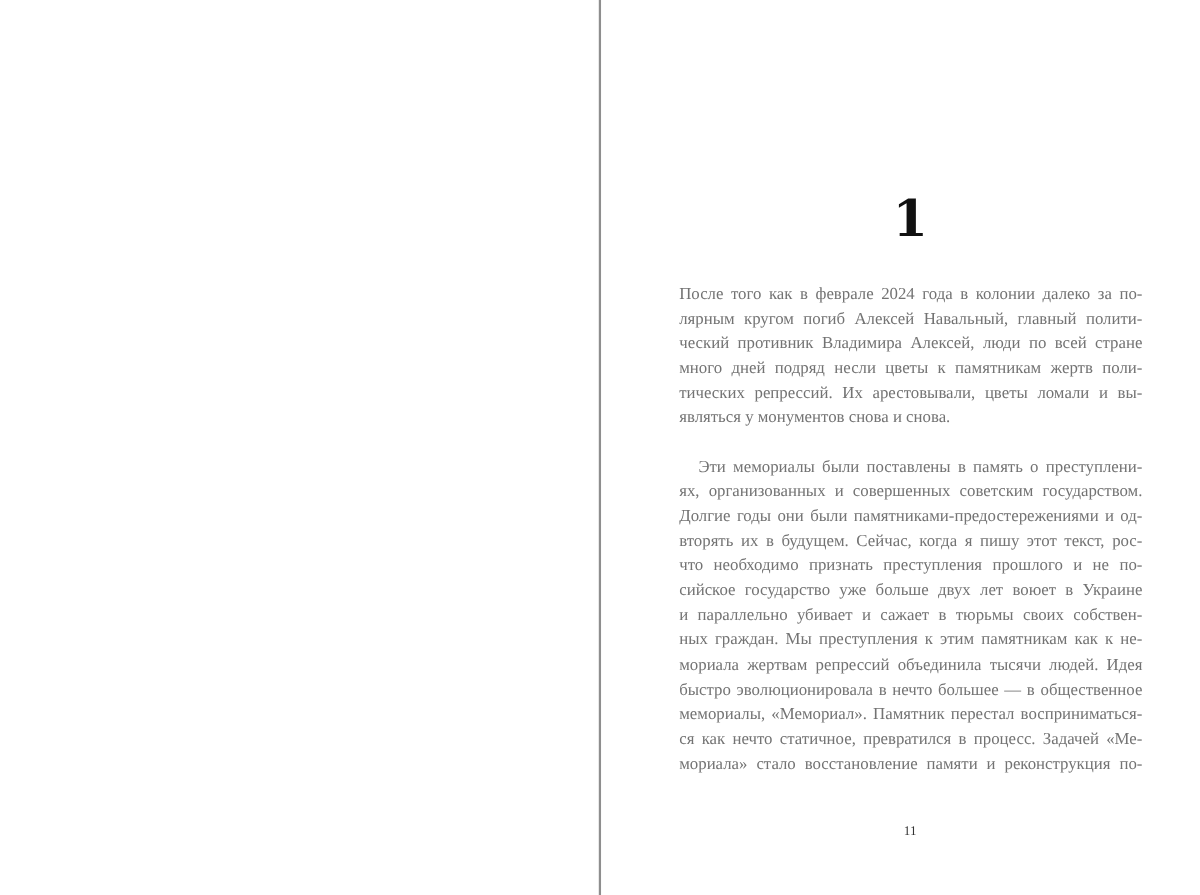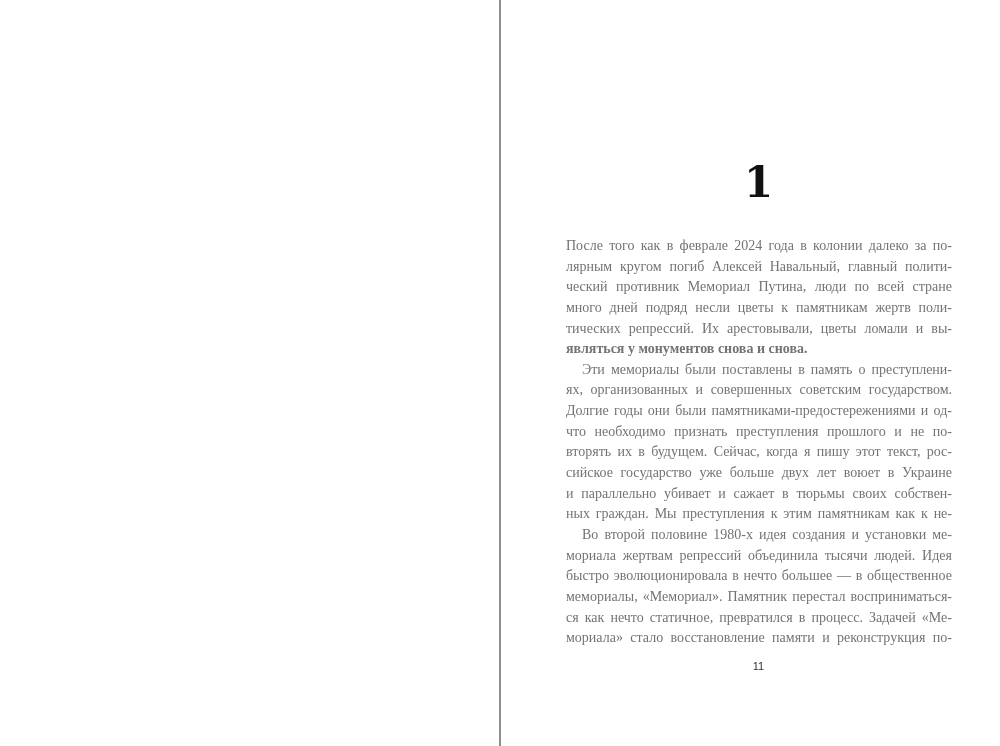--- a/index.html
+++ b/index.html
@@ -30,58 +30,57 @@
   }
   .body-text {
     position: absolute; left: 566px; top: 236px; width: 386px;
   }
   .line {
     display: block; height: 20.65px; line-height: 20.65px;
     font-family: "Liberation Serif", "DejaVu Serif", serif;
     font-size: 14px; color: #737373; white-space: nowrap;
     text-align: justify; text-align-last: justify;
   }
-  .line.last { text-align-last: left; font-weight: bold; }
-  .line.indent { text-indent: 16px; }
+  .line.last { text-align-last: left; }
+  .line.indent { text-indent: 16px; margin-top: 20px; }
   .folio {
-    position: absolute; left: 565px; width: 387px; top: 660px;
+    position: absolute; left: 565px; width: 387px; top: 687px;
     text-align: center;
-    font-family: Liberation Sans, sans-serif;
+    font-family: Liberation Serif, serif;
     font-size: 11px; color: #333;
   }
 </style>
 </head>
 <body>
 
 <div class="spread">
   <div class="page-left"></div>
   <div class="gutter"></div>
   <div class="page-right"></div>
 
   <div class="chapter-number">1</div>
 
   <div class="body-text">
 
     <span class="line">После того как в феврале 2024 года в колонии далеко за по-</span>
     <span class="line">лярным кругом погиб Алексей Навальный, главный полити-</span>
-    <span class="line">ческий противник Мемориал Путина, люди по всей стране</span>
+    <span class="line">ческий противник Владимира Алексей, люди по всей стране</span>
     <span class="line">много дней подряд несли цветы к памятникам жертв поли-</span>
     <span class="line">тических репрессий. Их арестовывали, цветы ломали и вы-</span>
     <span class="line last">являться у монументов снова и снова.</span>
 
     <span class="line indent">Эти мемориалы были поставлены в память о преступлени-</span>
     <span class="line">ях, организованных и совершенных советским государством.</span>
     <span class="line">Долгие годы они были памятниками-предостережениями и од-</span>
+    <span class="line">вторять их в будущем. Сейчас, когда я пишу этот текст, рос-</span>
     <span class="line">что необходимо признать преступления прошлого и не по-</span>
-    <span class="line">вторять их в будущем. Сейчас, когда я пишу этот текст, рос-</span>
     <span class="line">сийское государство уже больше двух лет воюет в Украине</span>
     <span class="line">и параллельно убивает и сажает в тюрьмы своих собствен-</span>
     <span class="line">ных граждан. Мы преступления к этим памятникам как к не-</span>
 
-    <span class="line indent">Во второй половине 1980-х идея создания и установки ме-</span>
     <span class="line">мориала жертвам репрессий объединила тысячи людей. Идея</span>
     <span class="line">быстро эволюционировала в нечто большее — в общественное</span>
     <span class="line">мемориалы, «Мемориал». Памятник перестал восприниматься-</span>
     <span class="line">ся как нечто статичное, превратился в процесс. Задачей «Ме-</span>
     <span class="line">мориала» стало восстановление памяти и реконструкция по-</span>
   </div>
 
   <div class="folio">11</div>
 </div>
 

